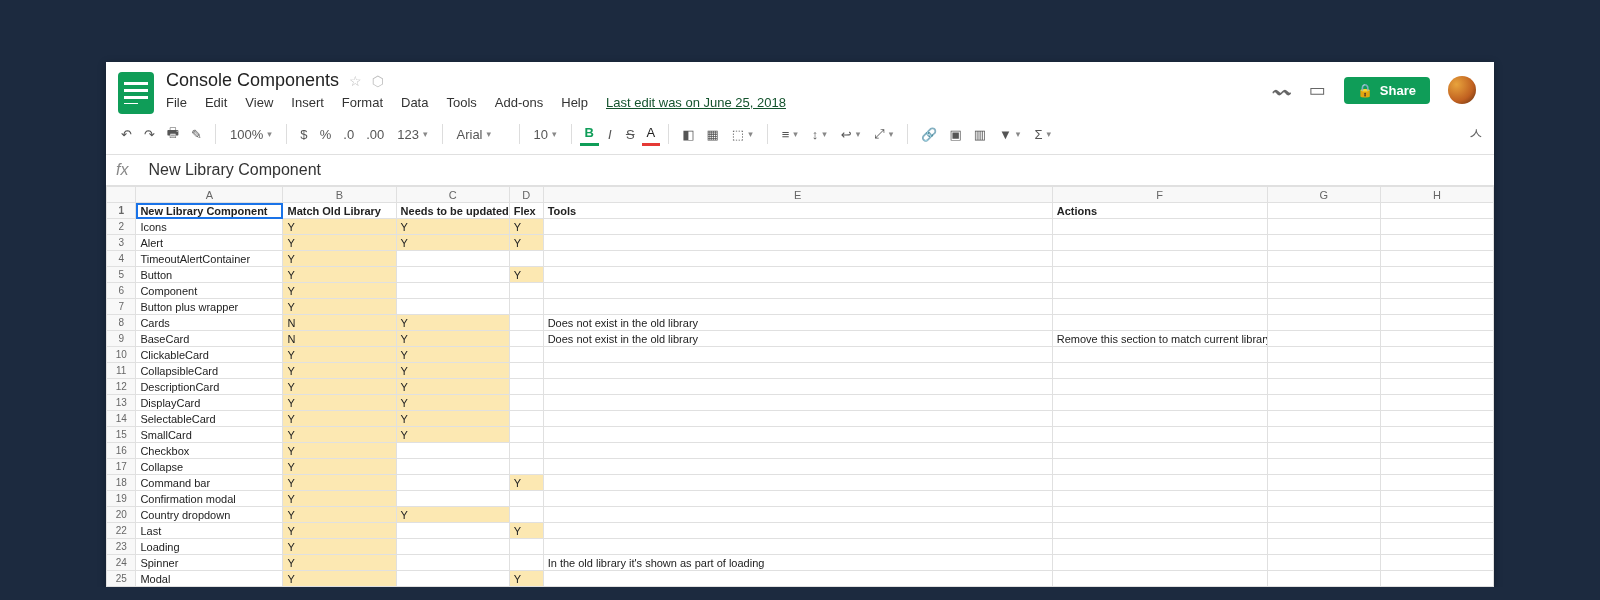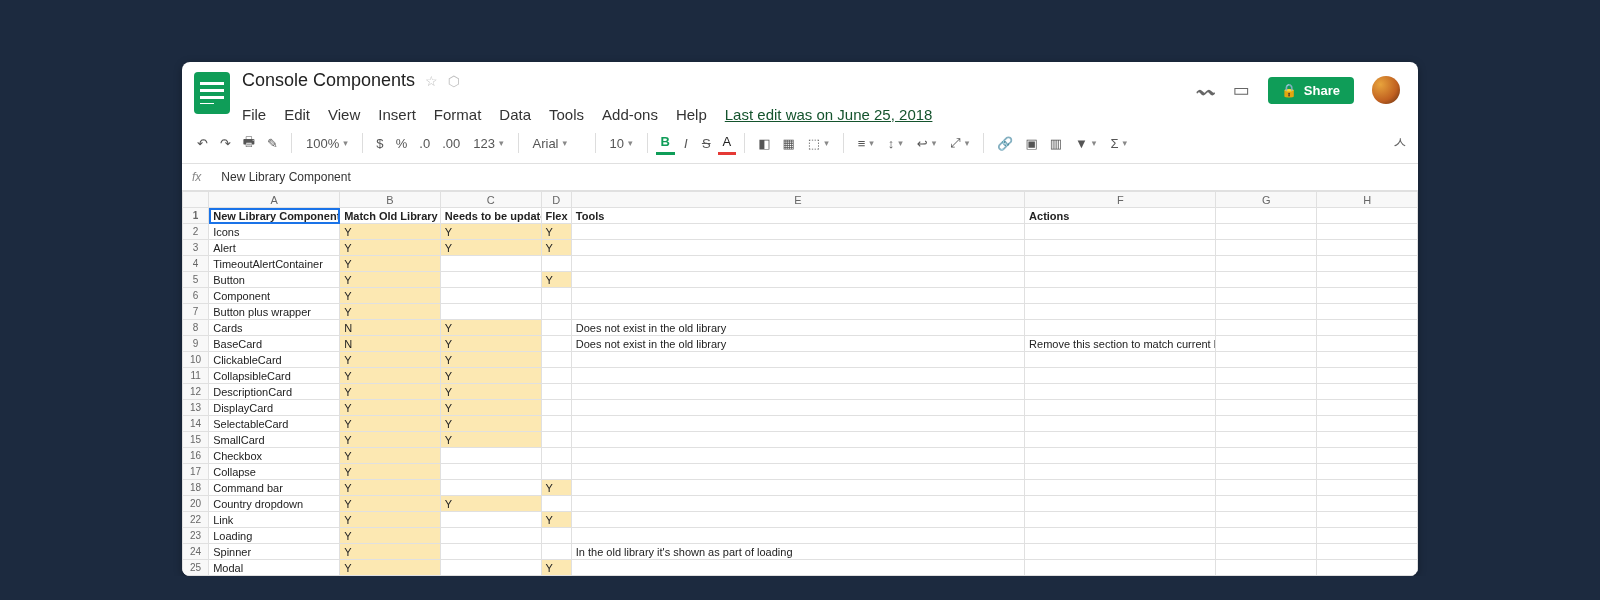--- a/index.html
+++ b/index.html
@@ -1,42 +1,42 @@
 <!DOCTYPE html>
 <html><head>
 <meta charset="utf-8">
 <style>
 * { margin:0; padding:0; box-sizing:border-box; }
 body { background:#1c2a3f; font-family:Arial,sans-serif; font-size:13px; color:#222; }
-.wrap { width:1236px; margin:62px auto 0; background:#fff; border-radius:8px; overflow:hidden; box-shadow:0 2px 8px rgba(0,0,0,.3); display:flex; }
+.wrap { width:1388px; margin:62px auto 0; background:#fff; border-radius:0; overflow:hidden; box-shadow:0 2px 8px rgba(0,0,0,.3); display:flex; }
 .main { flex:1; }
 .titlebar { display:flex; align-items:flex-start; padding:8px 12px 0; gap:12px; }
 .doc-ic { width:36px; height:42px; background:#0f9d58; border-radius:4px; position:relative; margin-top:2px; }
 .doc-ic::after { content:""; position:absolute; left:6px; right:6px; top:10px; bottom:10px; background:
   linear-gradient(#fff,#fff) 0 0/100% 3px no-repeat,
   linear-gradient(#fff,#fff) 0 7px/100% 3px no-repeat,
   linear-gradient(#fff,#fff) 0 14px/100% 3px no-repeat,
   linear-gradient(#fff,#fff) 0 21px/60% 3px no-repeat; }
 .title-area { flex:1; }
 .doc-name { font-size:18px; color:#222; display:flex; align-items:center; gap:10px; }
 .doc-name .star { color:#bbb; font-size:14px; }
-.menus { display:flex; gap:18px; font-size:15px; color:#333; margin-top:15px; }
+.menus { display:flex; gap:18px; font-size:13px; color:#333; margin-top:4px; }
 .menus span { cursor:pointer; }
 .last-edit { text-decoration:underline; color:#14532d; }
 .title-right { display:flex; align-items:center; gap:18px; padding-right:6px; padding-top:6px; }
 .ic-btn { color:#666; font-size:18px; }
 .share { background:#0f9d58; color:#fff; padding:6px 14px; border-radius:4px; font-weight:bold; font-size:13px; display:flex; align-items:center; gap:6px; }
 .avatar { width:28px; height:28px; border-radius:50%; background:radial-gradient(circle at 30% 30%, #e8a33c, #c06020 60%, #5a2c10); }
 .tools { display:flex; align-items:center; padding:6px 10px; border-bottom:1px solid #e0e0e0; gap:2px; font-size:13px; color:#555; }
 .tool { padding:3px 5px; min-width:18px; text-align:center; cursor:pointer; }
 .sep { width:1px; height:20px; background:#ddd; margin:0 6px; }
 .tool-dd { display:flex; align-items:center; gap:4px; padding:3px 6px; }
 .tool-dd::after { content:"▾"; font-size:9px; color:#888; }
 .bold { font-weight:bold; color:#0f9d58; border-bottom:3px solid #0f9d58; }
-.fbar { display:flex; align-items:center; padding:4px 10px; border-bottom:1px solid #e0e0e0; font-size:12px; }
+.fbar { display:flex; align-items:center; padding:4px 10px; border-bottom:1px solid #e0e0e0; font-size:16px; }
 .fx { font-style:italic; color:#888; margin-right:14px; }
 .fval { color:#333; padding:2px 6px; flex:1; }
 .grid { overflow:hidden; }
 table { border-collapse:collapse; width:100%; table-layout:fixed; }
 th,td { border:1px solid #e0e0e0; height:16px; font-size:11px; padding:1px 4px; text-align:left; white-space:nowrap; overflow:hidden; }
 th { background:#f8f8f8; color:#666; font-weight:normal; text-align:center; }
 th.rowh { width:26px; }
 td.rowh { background:#f8f8f8; color:#666; text-align:center; font-size:10px; }
 tr.hdr td { font-weight:bold; }
 .sel { outline:2px solid #1a73e8; outline-offset:-2px; }
@@ -346,33 +346,44 @@
               <td>Command bar</td>
               <td class="hl">Y</td>
               <td></td>
               <td class="hl">Y</td>
               <td></td>
               <td></td>
               <td></td>
               <td></td>
             </tr>
             <tr>
+              <td class="rowh">19</td>
+              <td>Confirmation modal</td>
+              <td class="hl">Y</td>
+              <td></td>
+              <td></td>
+              <td></td>
+              <td></td>
+              <td></td>
+              <td></td>
+            </tr>
+            <tr>
               <td class="rowh">20</td>
               <td>Country dropdown</td>
               <td class="hl">Y</td>
               <td class="hl">Y</td>
               <td></td>
               <td></td>
               <td></td>
               <td></td>
               <td></td>
             </tr>
             <tr>
               <td class="rowh">22</td>
-              <td>Link</td>
+              <td>Last</td>
               <td class="hl">Y</td>
               <td></td>
               <td class="hl">Y</td>
               <td></td>
               <td></td>
               <td></td>
               <td></td>
             </tr>
             <tr>
               <td class="rowh">23</td>

